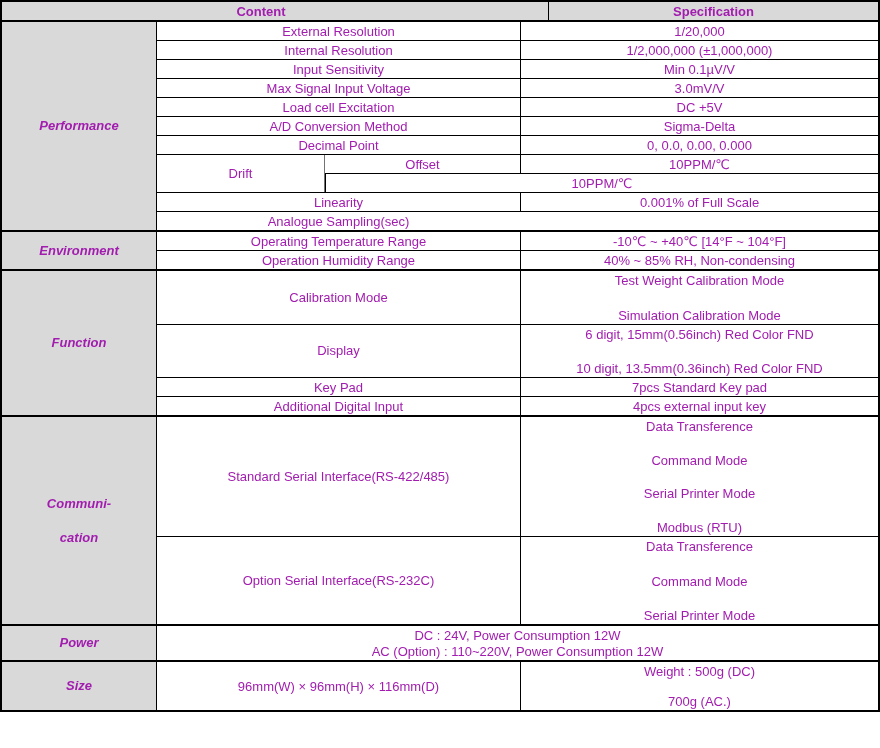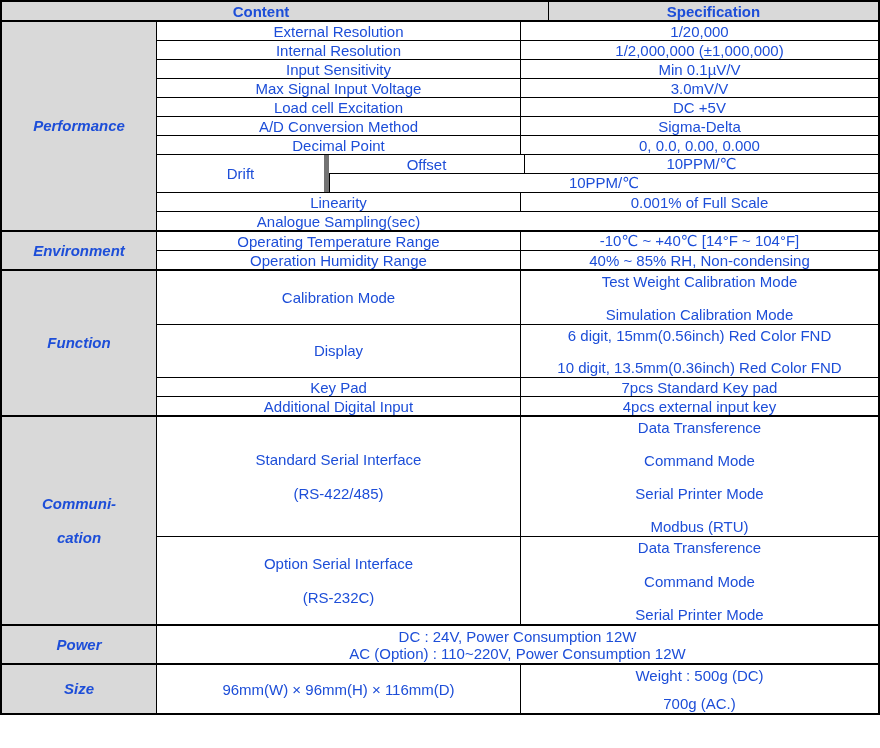--- a/index.html
+++ b/index.html
@@ -1,21 +1,21 @@
 <!DOCTYPE html>
 <html><head>
 <meta charset="utf-8">
 <style>
   html,body{margin:0;padding:0;background:#ffffff;}
   .tbl{
     width:876px;
     border:2px solid #000;
     font-family:"Liberation Sans","DejaVu Sans",sans-serif;
-    font-size:15px;
-    color:#1d4ed8;
+    font-size:13px;
+    color:#a21caf;
     background:#fff;
     -webkit-font-smoothing:antialiased;
   }
   .hdr{display:flex;height:18px;background:#d9d9d9;font-weight:bold;border-bottom:2px solid #000;}
   .hdr-c{width:518px;display:flex;align-items:center;justify-content:center;}
   .hdr-s{flex:1;border-left:1px solid #000;display:flex;align-items:center;justify-content:center;margin-left:28px;}
   .sec{display:flex;border-top:2px solid #000;}
   .sec.first{border-top:none;}
   .cat{width:154px;background:#d9d9d9;font-weight:bold;border-right:1px solid #000;
        display:flex;flex-direction:column;align-items:center;justify-content:center;text-align:center;line-height:34px;font-style:italic;}
@@ -23,24 +23,24 @@
   .sec-body > * + *{border-top:1px solid #000;}
   .row{display:flex;}
   .h18{height:18px;}
   .h37{height:37px;}
   .h52{height:52.5px;}
   .h119{height:119px;}
   .h87{height:87px;}
   .h51{height:51px;}
   .h48{height:48px;}
   .cl{width:363px;display:flex;align-items:center;justify-content:center;text-align:center;}
-  .cl.multi{flex-direction:column;line-height:34px;}
+  .cl.multi{flex-direction:row;line-height:34px;}
   .cs{flex:1;border-left:1px solid #000;display:flex;align-items:center;justify-content:center;text-align:center;}
   .cs.multi{flex-direction:column;align-items:center;justify-content:space-between;padding:2px 0 1px;}
-  .drift-label{width:167px;border-right:5px solid #737373;display:flex;align-items:center;justify-content:center;}
+  .drift-label{width:167px;border-right:1px solid #737373;display:flex;align-items:center;justify-content:center;}
   .drift-sub{flex:1;display:flex;flex-direction:column;}
   .drift-sub > * + *{border-top:1px solid #000;}
   .csub{width:195px;display:flex;align-items:center;justify-content:center;text-align:center;}
   .merged{flex:1;display:flex;flex-direction:column;align-items:center;justify-content:space-between;padding:2px 0 1px;text-align:center;}
   .line{display:block;}
 </style>
 </head>
 <body>
 
 <div class="tbl">

